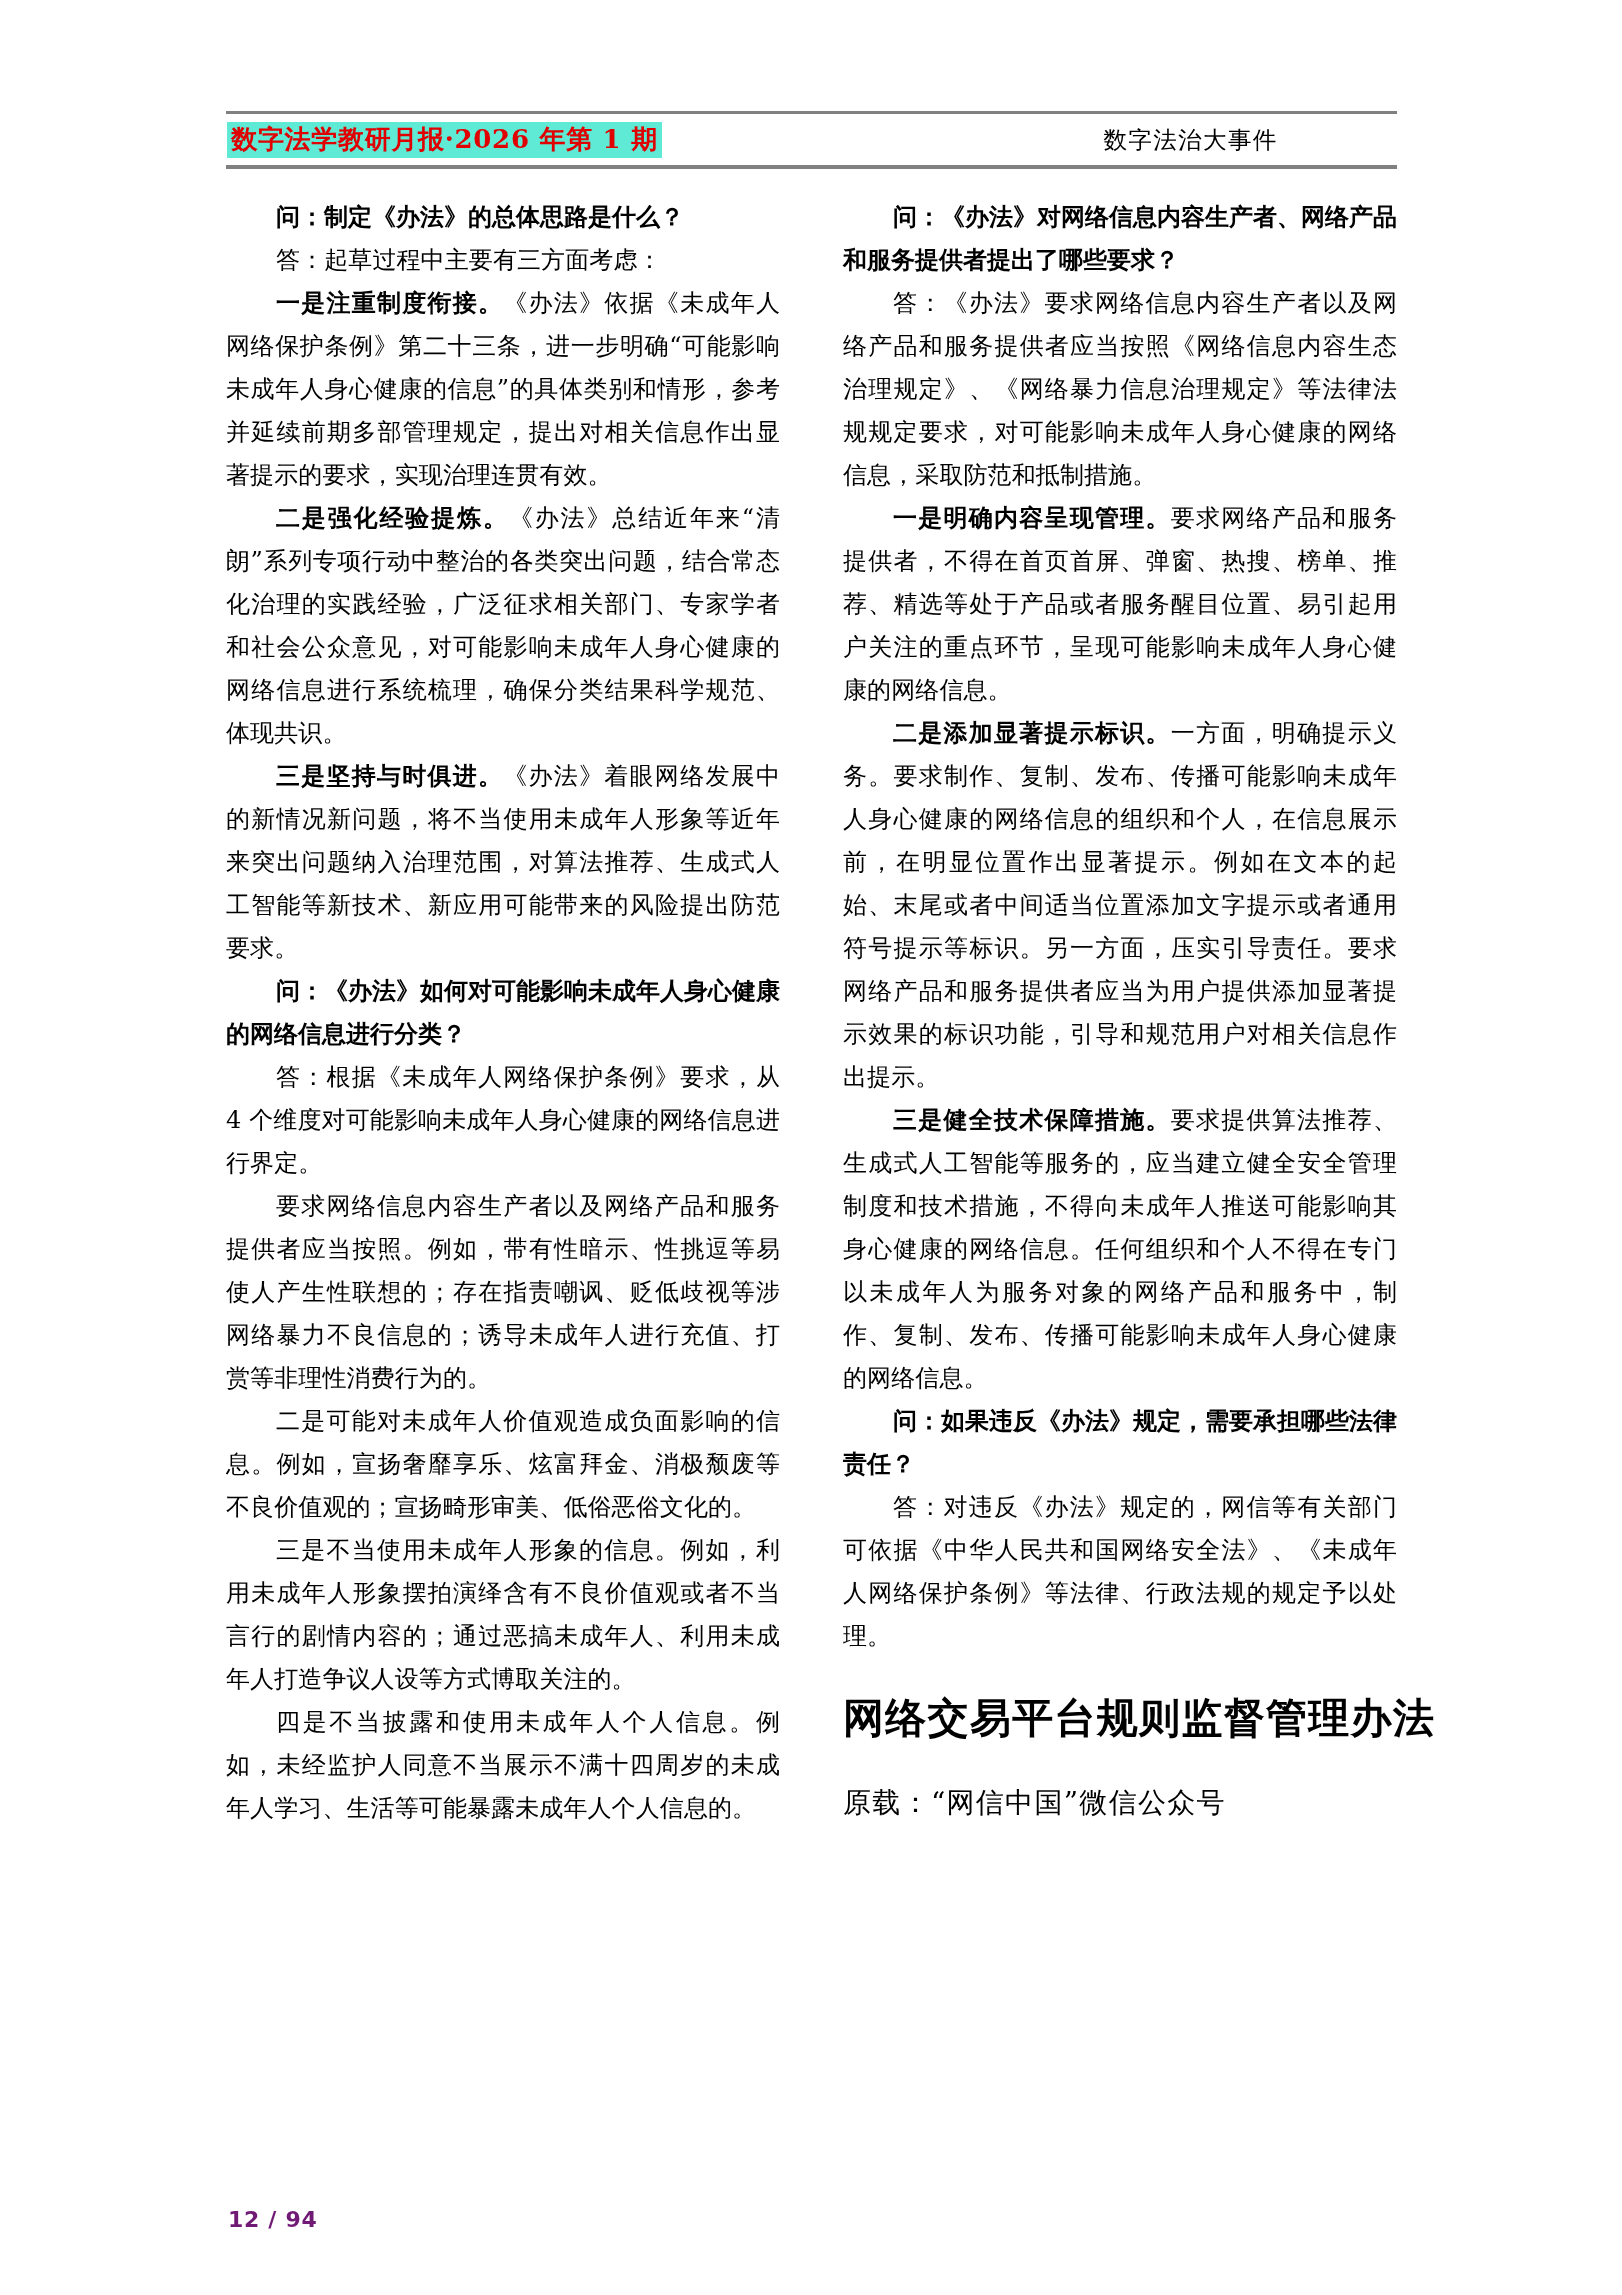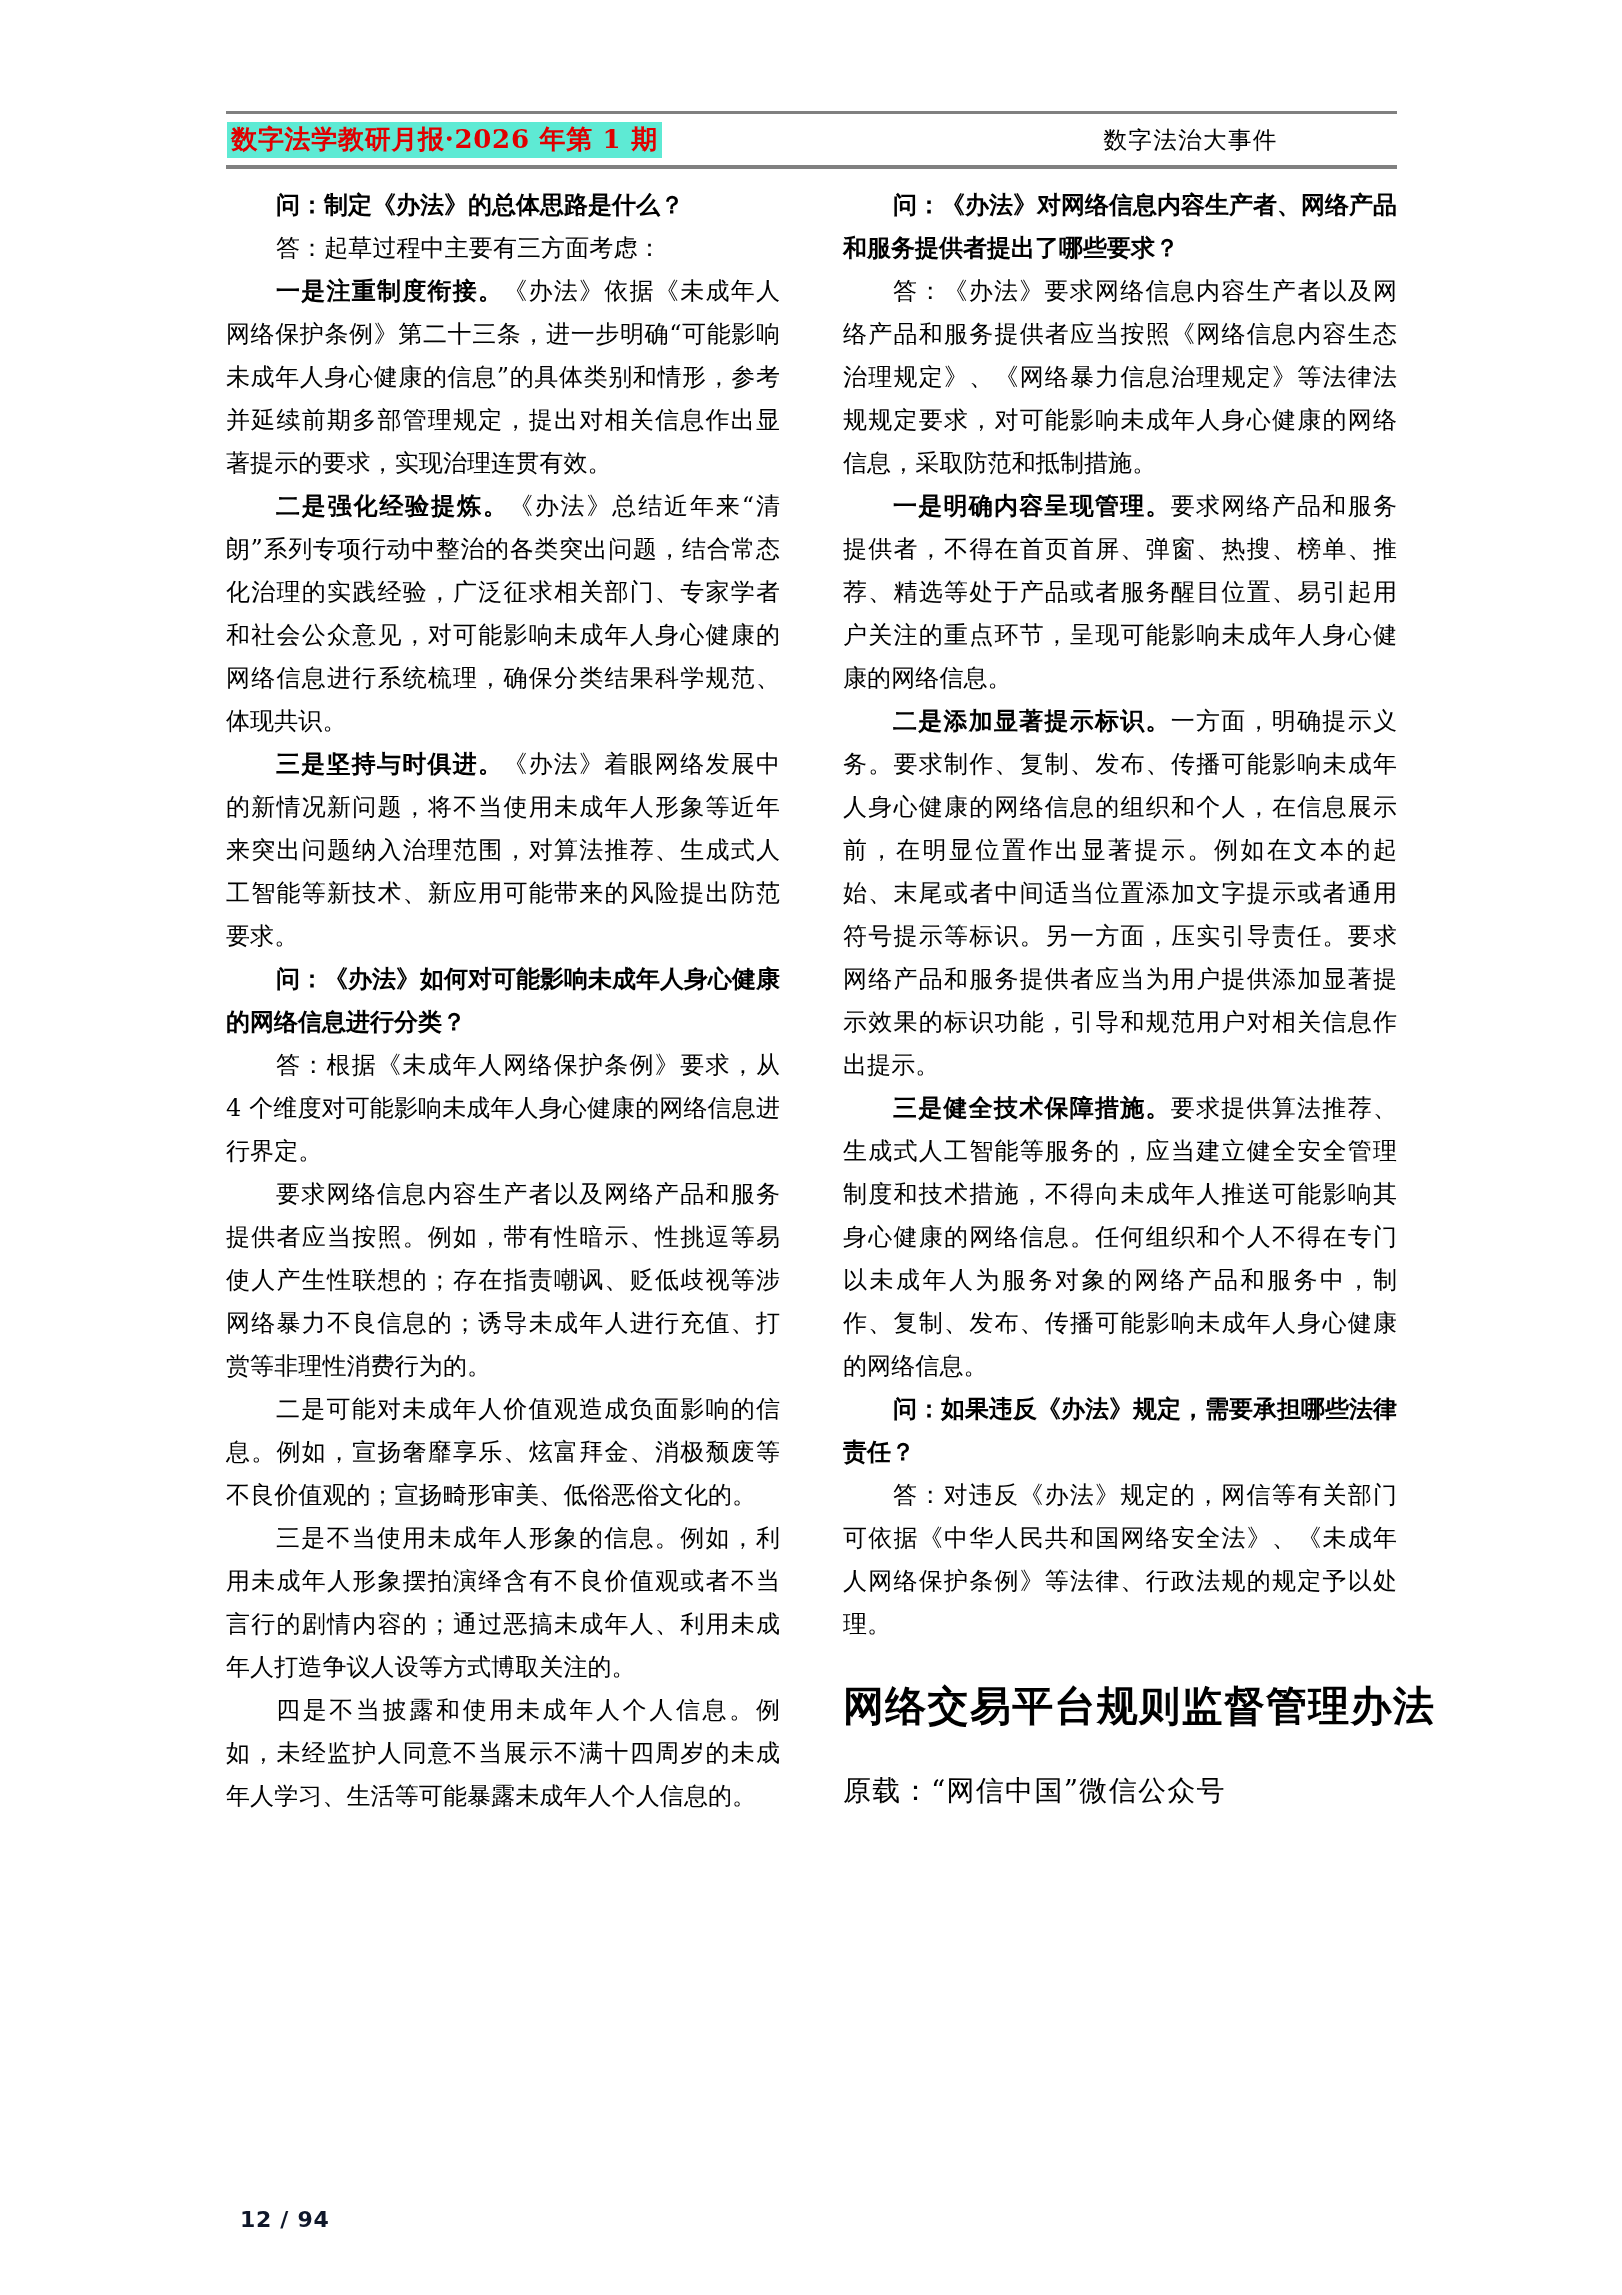--- a/index.html
+++ b/index.html
@@ -57,21 +57,21 @@
     color: #000000;
     letter-spacing: 1.3px;
     white-space: nowrap;
     margin-right: 118px;
   }
 
   
   .columns {
     position: absolute;
     left: 226px;
-    top: 184px;
+    top: 196px;
     width: 1171px;
     height: 1937px;
     display: flex;
     gap: 63px;
   }
   .col {
     width: 554px;
     box-sizing: border-box;
   }
 
@@ -118,26 +118,26 @@
     font-family: "DejaVu Serif", "Liberation Serif", serif;
     font-size: 28px;
     line-height: 37px;
     letter-spacing: 1.3px;
     text-indent: 0;
   }
 
   
   .pagenum {
     position: absolute;
-    left: 240px;
+    left: 228px;
     top: 2207px;
     font-family: "DejaVu Sans", "Liberation Sans", sans-serif;
     font-weight: bold;
     font-size: 22px;
-    color: #0f172a;
+    color: #701a75;
     letter-spacing: 0.7px;
   }
 </style>
 </head>
 <body>
 
 <div class="page">
 
   <div class="header">
     <div class="rule-top"></div>

